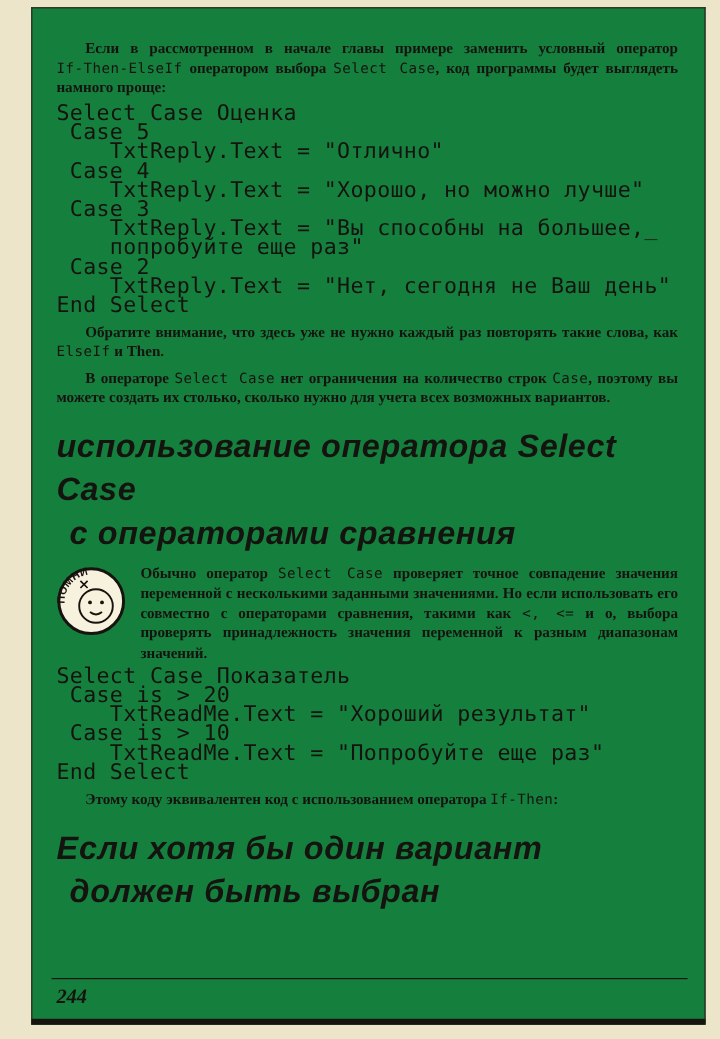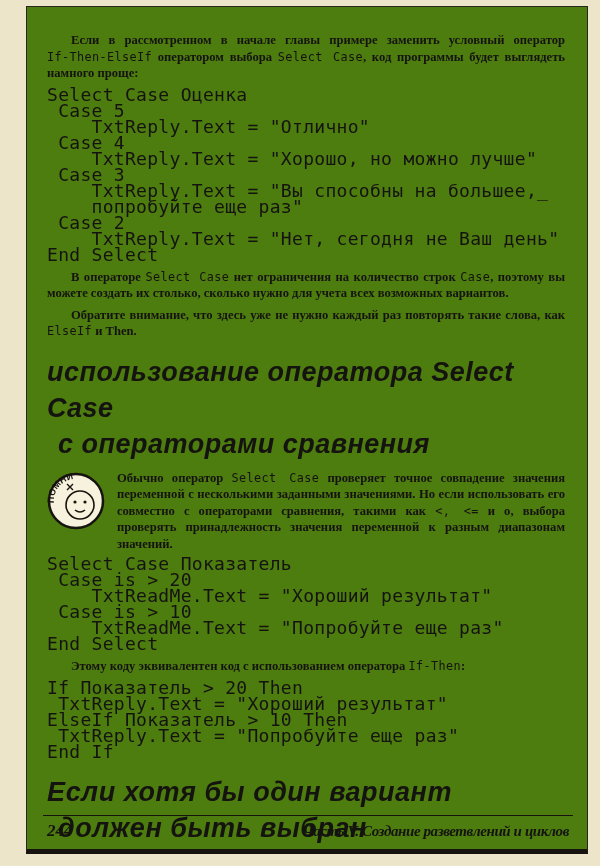--- a/index.html
+++ b/index.html
@@ -7,21 +7,21 @@
     width:600px;height:866px;
     background:#ece5c9;
     font-family:"Liberation Serif",serif;
     color:#151310;
     position:relative;
     overflow:hidden;
   }
   .sheet{
     position:absolute;
     left:26px;right:12px;top:6px;bottom:12px;
-    background:#4d7c0f;
+    background:#15803d;
     border:1.5px solid #2a261e;
     border-bottom:5px solid #17140f;
     box-sizing:border-box;
   }
   .content{
     padding:20px 22px 0 20px;
   }
   p.body{
     font-size:12.6px;
     font-weight:bold;
@@ -67,21 +67,21 @@
   }
   .remember p.body{margin:0;}
   .footer{
     position:absolute;
     left:0;right:0;bottom:8px;
     margin:0 14px 0 16px;
     border-top:1.5px solid #17140f;
     padding:5px 4px 0 4px;
     display:flex;
     justify-content:space-between;
-    align-items:center;
+    align-items:flex-end;
     font-style:italic;
     font-weight:bold;
   }
   .footer .num{font-size:17px;}
   .footer .chap{font-size:15px;letter-spacing:-0.4px;}
 </style>
 </head>
 <body>
 
 <div class="sheet">
@@ -94,23 +94,23 @@
     TxtReply.Text = "Отлично"
  Case 4
     TxtReply.Text = "Хорошо, но можно лучше"
  Case 3
     TxtReply.Text = "Вы способны на большее,_
     попробуйте еще раз"
  Case 2
     TxtReply.Text = "Нет, сегодня не Ваш день"
 End Select</pre>
 
+    <p class="body indent"><span>Обратите внимание, что здесь уже не нужно каждый раз повторять такие слова, как </span><span class="mono">ElseIf</span><span> и </span><span>Then</span><span>.</span></p>
+
     <p class="body indent"><span>В операторе </span><span class="mono">Select Case</span><span> нет ограничения на количество строк </span><span class="mono">Case</span><span>, поэтому вы можете создать их столько, сколько нужно для учета всех возможных вариантов.</span></p>
-
-    <p class="body indent"><span>Обратите внимание, что здесь уже не нужно каждый раз повторять такие слова, как </span><span class="mono">ElseIf</span><span> и </span><span>Then</span><span>.</span></p>
 
     <h1 class="script"><span class="l1">использование оператора Select Case</span><span class="l2">с операторами сравнения</span></h1>
 
     <div class="remember">
       <div class="stamp">
         <svg width="58" height="58" viewBox="0 0 58 58">
           <circle cx="29" cy="29" r="27" fill="#f7f2dd" stroke="#17140f" stroke-width="2.5"></circle>
           <defs>
               <path id="arcP" d="M 7,31 A 22,22 0 0 1 30,7" fill="none"></path>
             </defs>
@@ -128,27 +128,21 @@
 
     <pre class="code">Select Case Показатель
  Case is &gt; 20
     TxtReadMe.Text = "Хороший результат"
  Case is &gt; 10
     TxtReadMe.Text = "Попробуйте еще раз"
 End Select</pre>
 
     <p class="body indent"><span>Этому коду эквивалентен код с использованием оператора </span><span class="mono">If-Then</span><span>:</span></p>
 
-    <pre class="code">If Показатель &gt; 20 Then
- TxtReply.Text = "Хороший результат"
-ElseIf Показатель &gt; 10 Then
- TxtReply.Text = "Попробуйте еще раз"
-End If</pre>
 
     <h1 class="script"><span class="l1">Если хотя бы один вариант</span><span class="l2">должен быть выбран</span></h1>
 
   </div>
 
   <div class="footer">
     <span class="num">244</span>
-    <span class="chap">Часть V. Создание разветвлений и циклов</span>
   </div>
 </div>
 
 </body></html>

